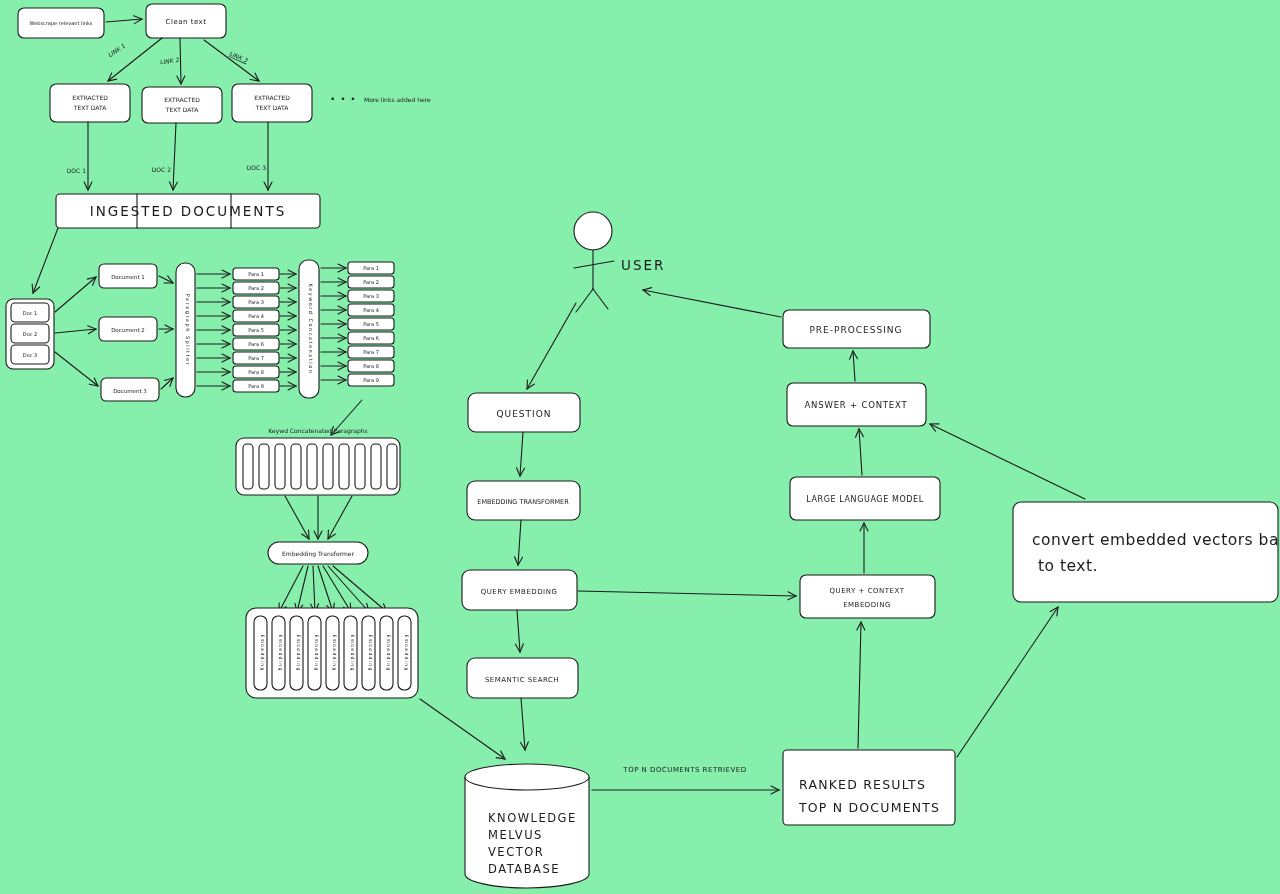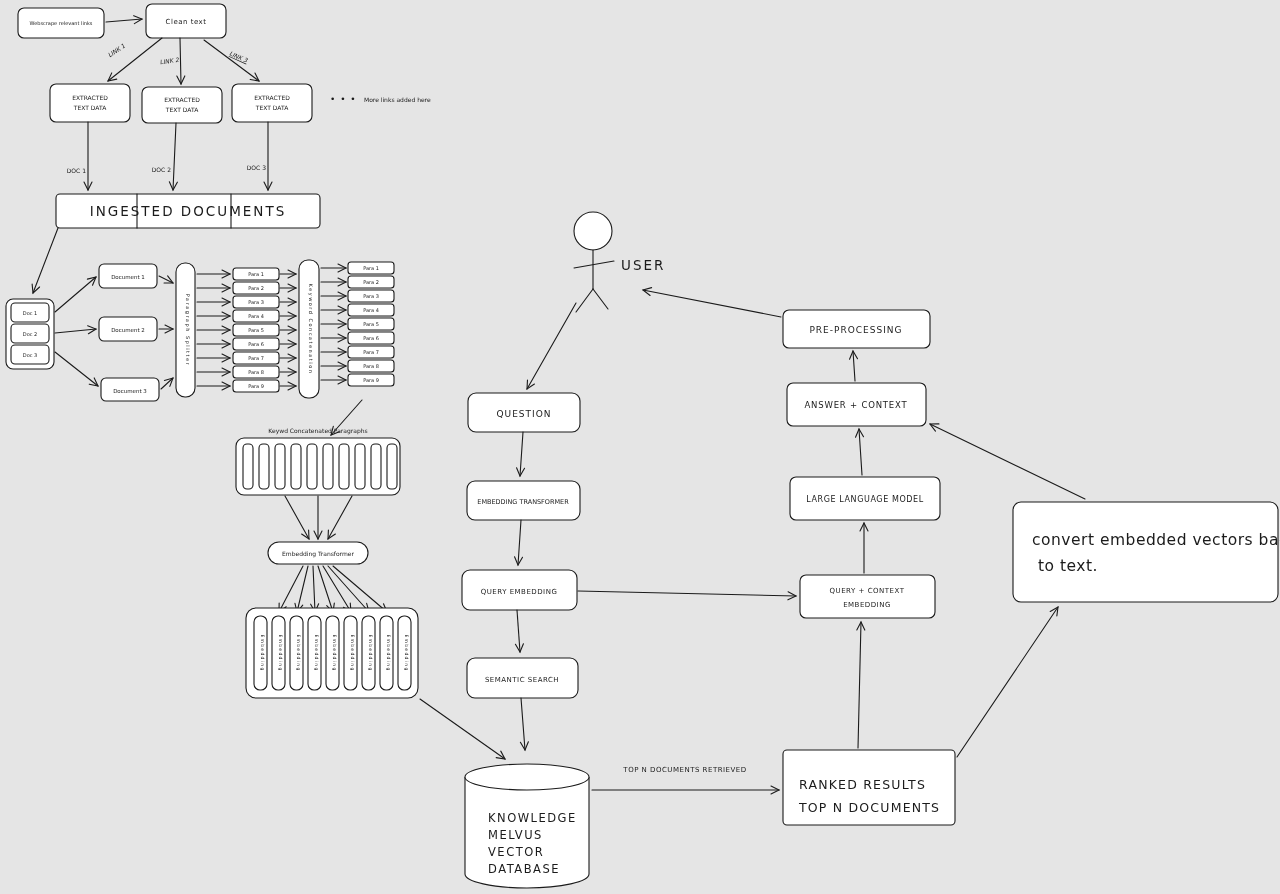--- a/index.html
+++ b/index.html
@@ -1,17 +1,17 @@
 <!DOCTYPE html>
 <html><head>
 <meta charset="utf-8">
 <title>Diagram</title>
 <style>
   html,body{margin:0;padding:0;background:#fff;}
-  .stage{width:1280px;height:894px;position:relative;background:#e5e5e5;overflow:hidden;}
+  .stage{width:1280px;height:894px;position:relative;background:#86efac;overflow:hidden;}
   svg text{font-family:"DejaVu Sans",sans-serif;fill:#1b1b1b;}
   .t45{font-size:4.5px;letter-spacing:1.3px}
   .t5{font-size:5px}
   .t55{font-size:5.5px}
   .t6{font-size:6px}
   .t65{font-size:6.5px}
   .t7{font-size:7px;letter-spacing:.5px}
   .t8{font-size:8px;letter-spacing:.6px}
   .t85{font-size:8.5px;letter-spacing:.8px}
   .t9{font-size:9px;letter-spacing:1px}

